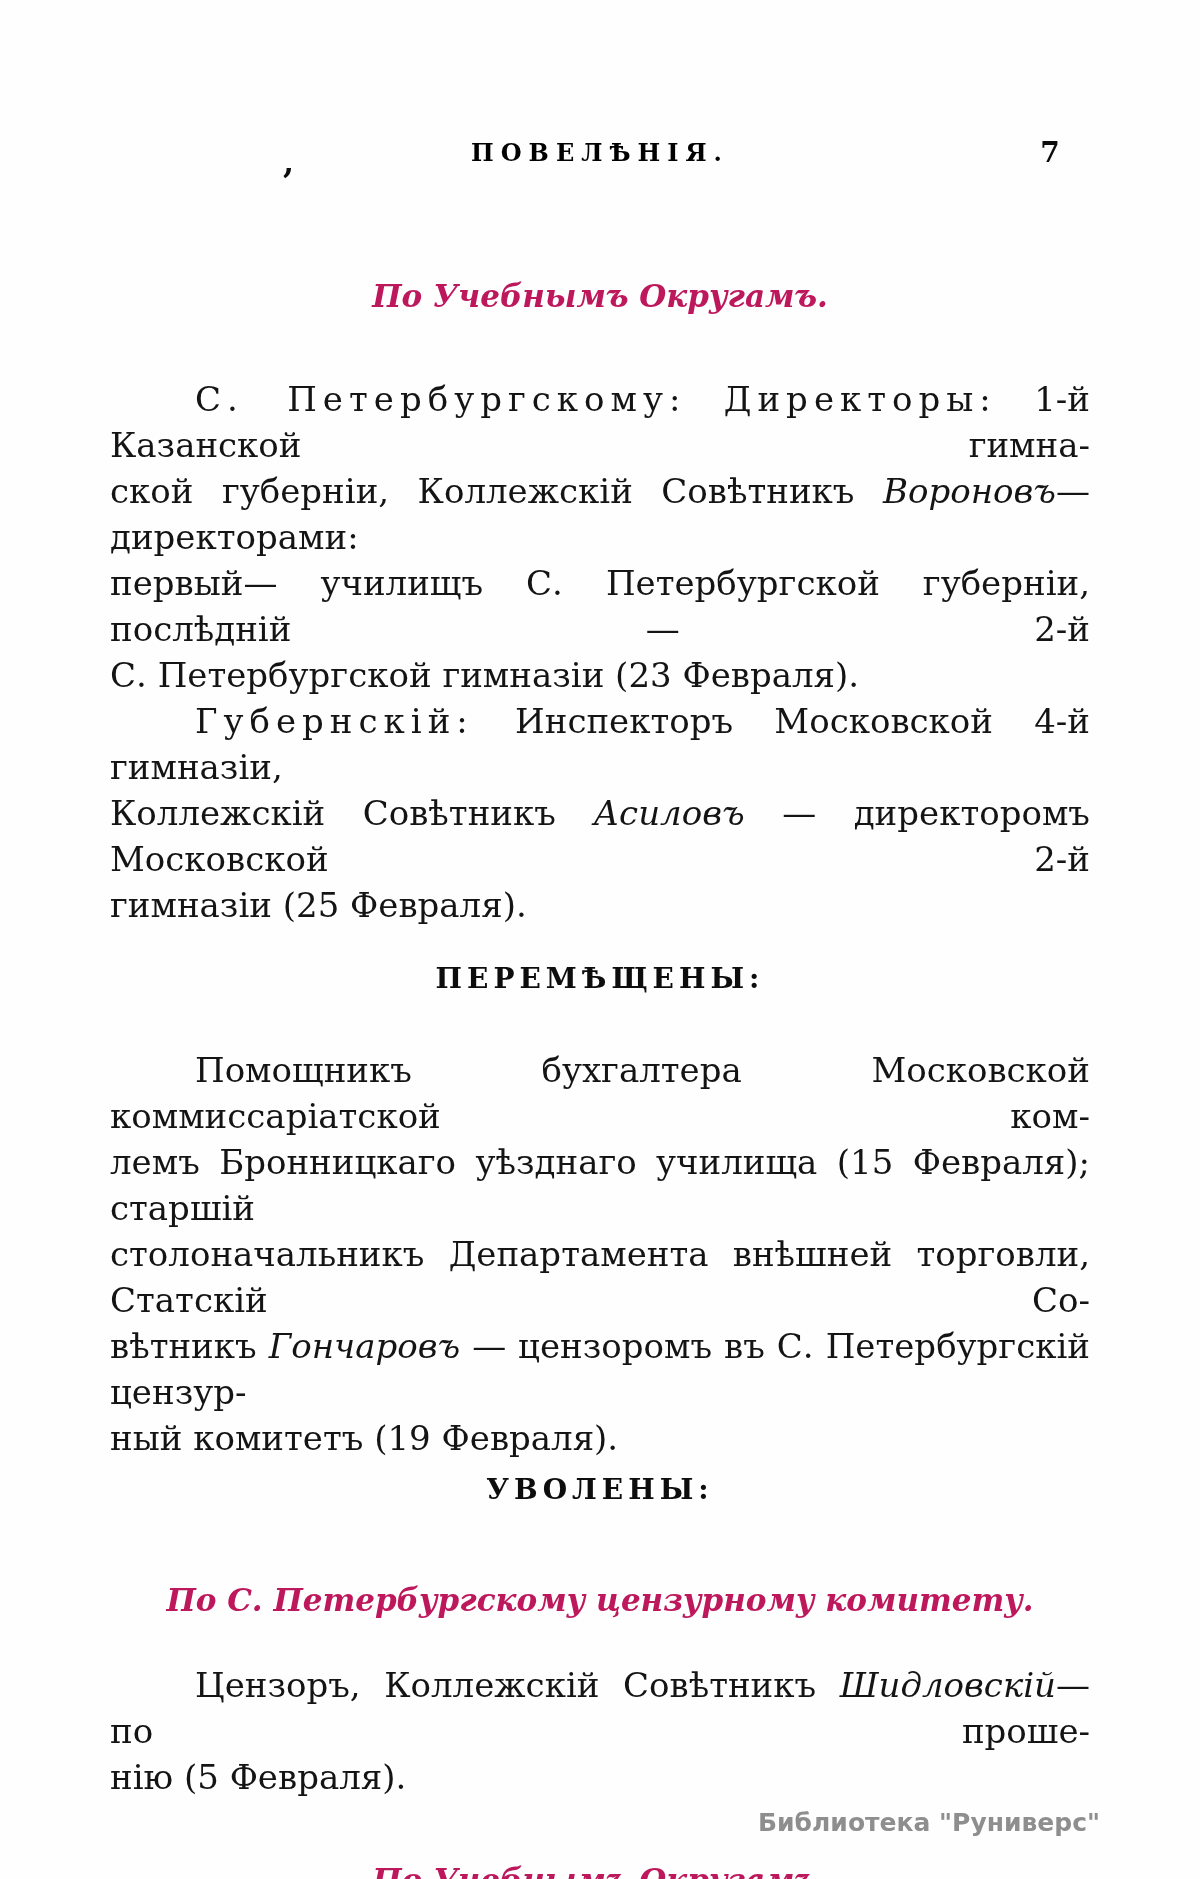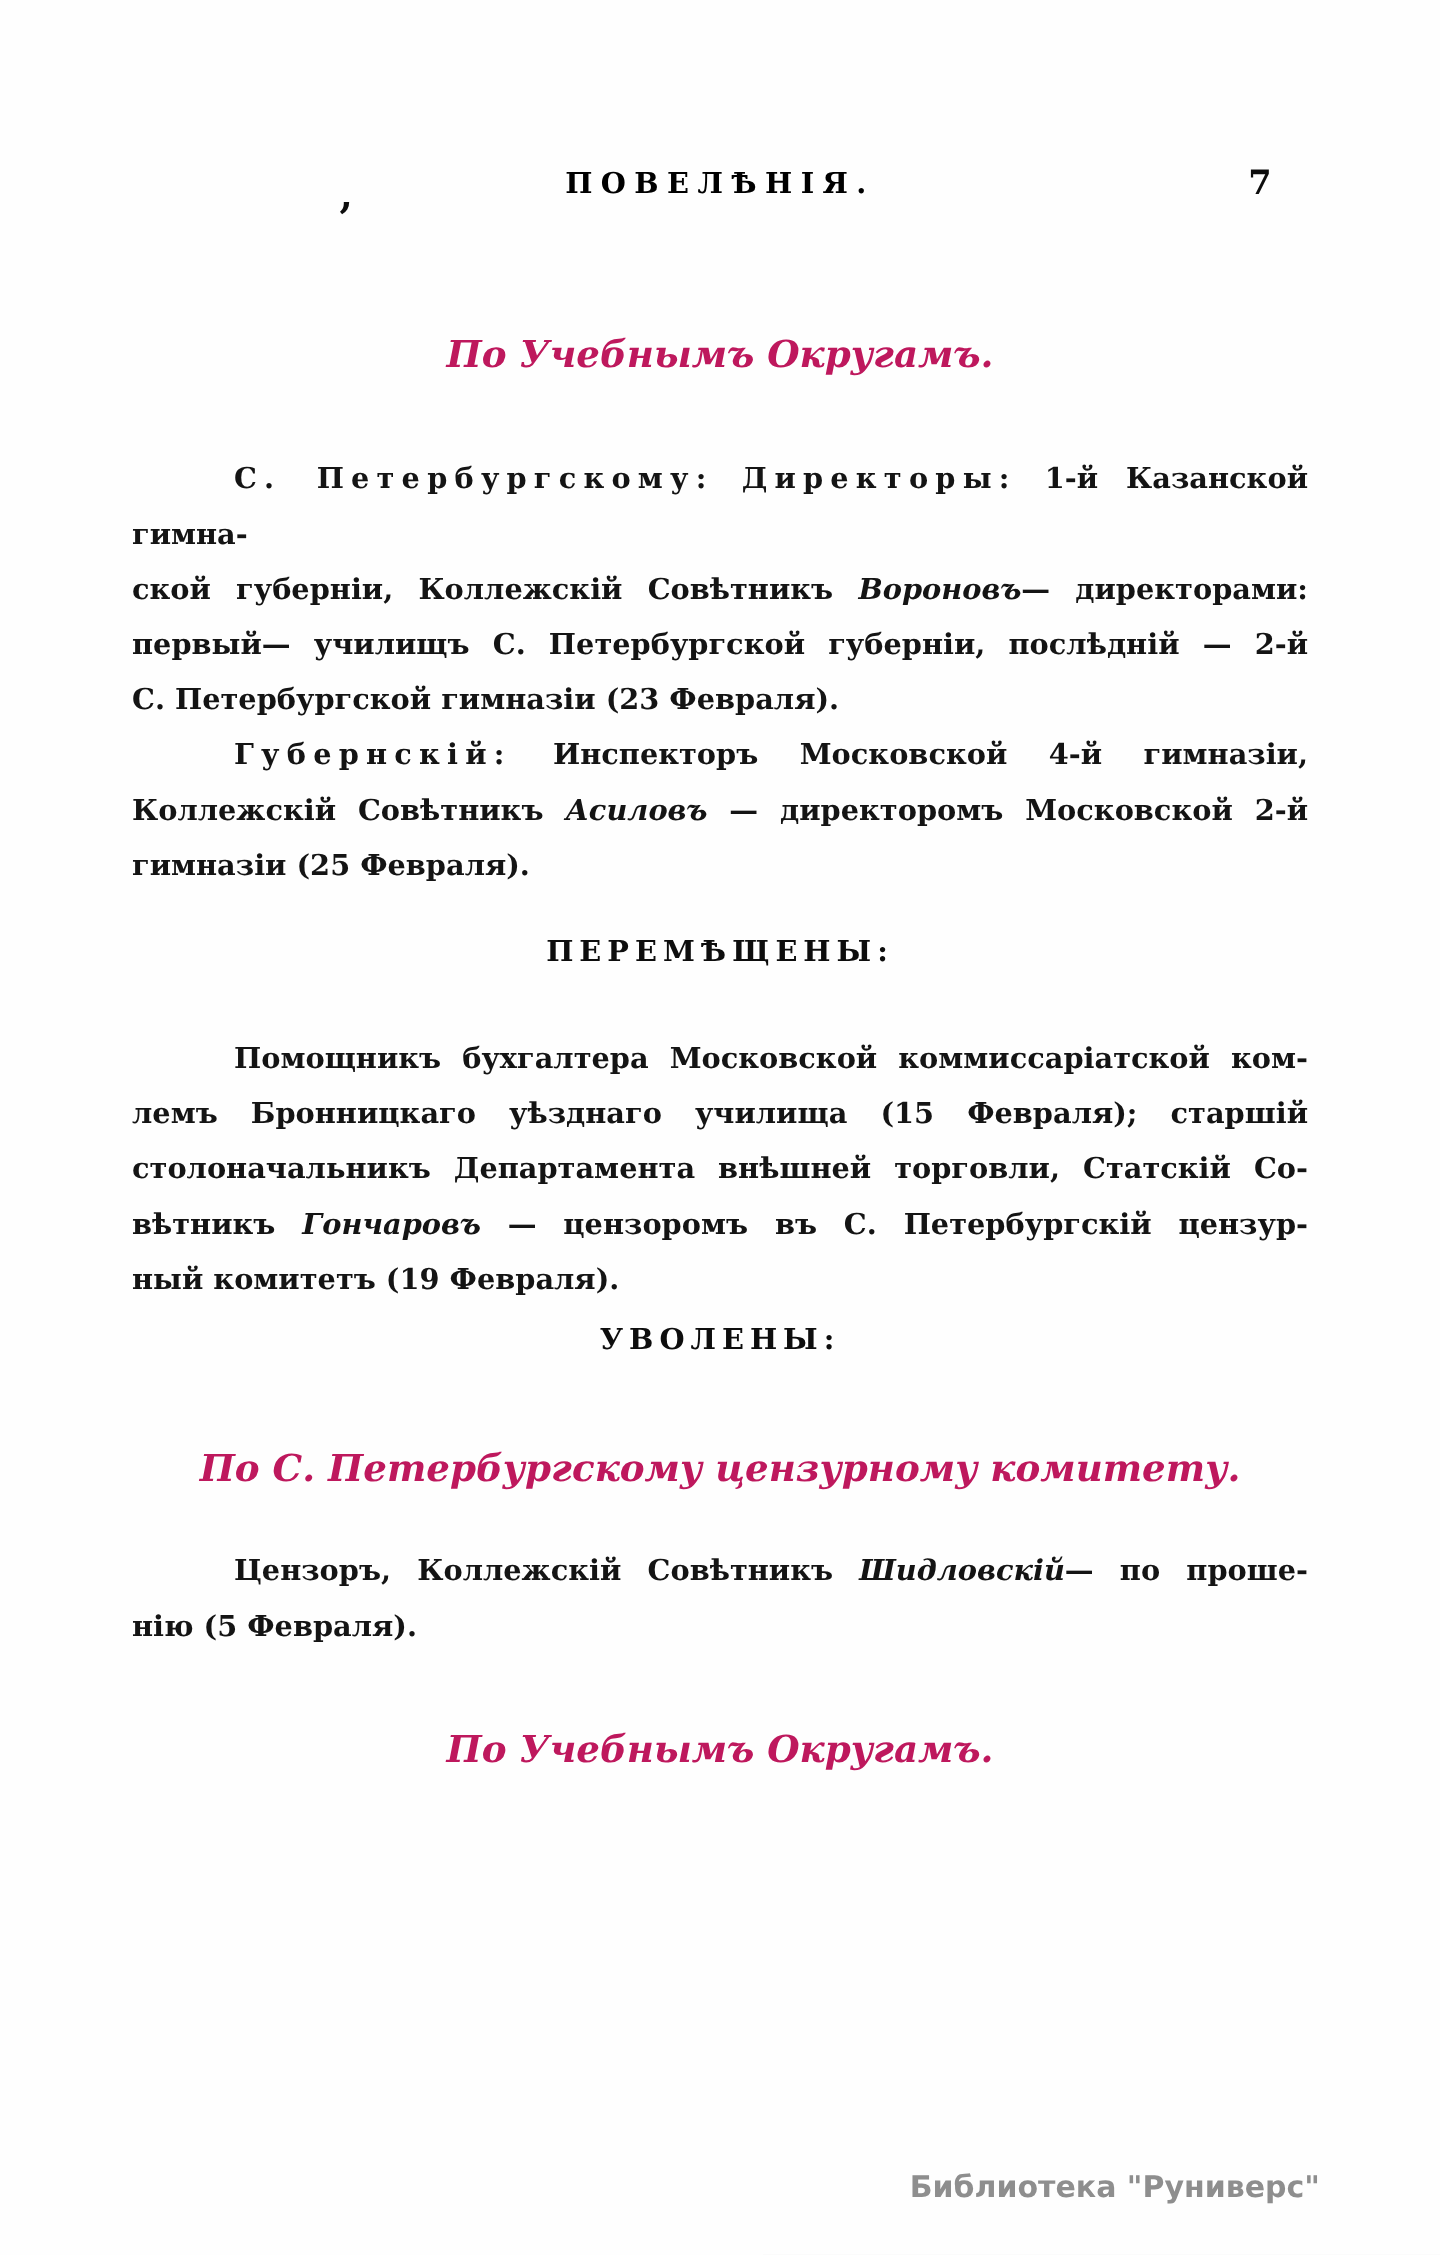--- a/index.html
+++ b/index.html
@@ -38,28 +38,28 @@
   }
   .heading-italic {
     text-align:center;
     font-style:italic; font-weight:bold;
     font-size:31px;
     color:#be185d;
   }
   .heading-caps {
     text-align:center;
     font-weight:bold;
-    font-size:24px;
+    font-size:28px;
     letter-spacing:5px;
     color:#0d0d0d;
   }
   .paragraph { }
   .line {
-    font-size:24px;
-    font-weight:bold;
+    font-size:34px;
+    font-weight:normal;
     line-height:46px;
     color:#141414;
     text-align:justify;
     text-align-last:justify;
     white-space:normal;
   }
   .line.last { text-align-last:left; }
   .line.first { text-indent:85px; }
   .line .it { font-style:italic; }
   .line .sp { letter-spacing:6px; }

